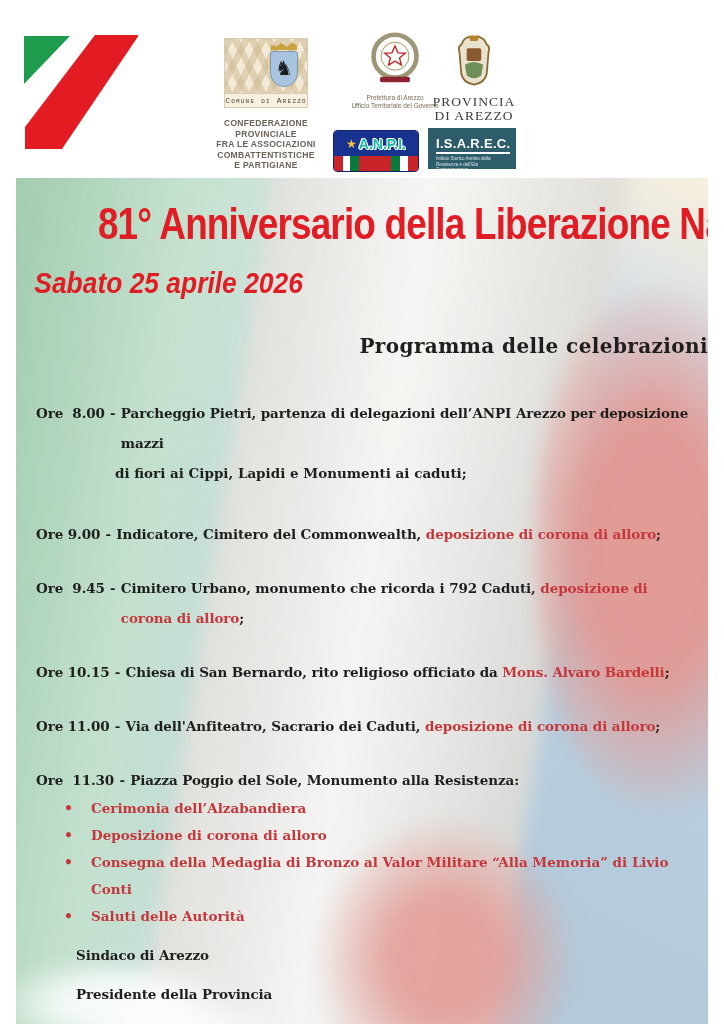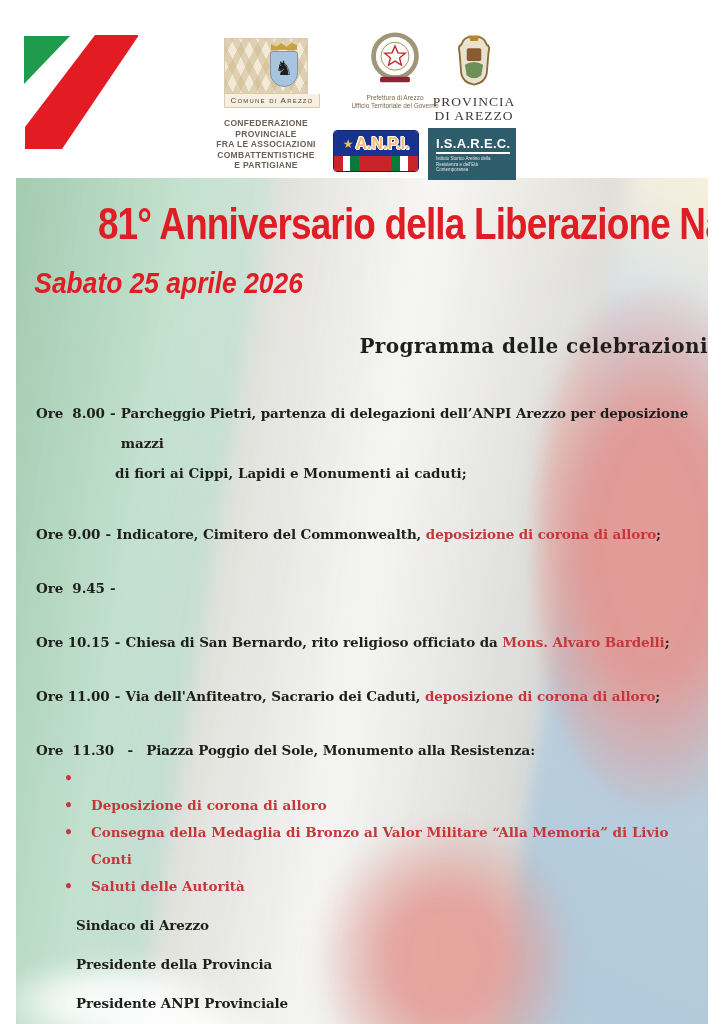--- a/index.html
+++ b/index.html
@@ -22,22 +22,22 @@
     background-color:#f2e9d6;
     background-image:
       repeating-linear-gradient(63deg, rgba(205,183,142,.5) 0 7px, transparent 7px 15px),
       repeating-linear-gradient(-63deg, rgba(205,183,142,.5) 0 7px, transparent 7px 15px);
   }
   .comune-crown{position:absolute;right:10px;top:3px;width:26px;height:8px;background:#c9a23f;
     clip-path:polygon(0 100%,0 30%,20% 60%,40% 10%,60% 60%,80% 10%,100% 40%,100% 100%);}
   .comune-shield{position:absolute;right:9px;top:12px;width:28px;height:36px;background:#a9c4de;
     border:1px solid #7f95ad;border-radius:3px 3px 14px 14px;text-align:center;line-height:32px;
     font-size:20px;color:#1d1d1d;box-sizing:border-box;}
-  .comune-caption{width:96px;box-sizing:border-box;background:#f7f0e0;border:1px solid #d8cbb0;border-top:none;
-    font-family:Liberation Sans, sans-serif;font-variant:small-caps;font-size:8px;letter-spacing:1.2px;
+  .comune-caption{width:84px;box-sizing:border-box;background:#f7f0e0;border:1px solid #d8cbb0;border-top:none;
+    font-family:Liberation Mono, monospace;font-variant:small-caps;font-size:8px;letter-spacing:1.2px;
     color:#4f4636;text-align:center;padding:2px 0;}
 
   
   .confed{position:absolute;left:202px;top:118px;width:128px;text-align:center;
     font-family:"Liberation Sans",sans-serif;font-weight:700;font-size:8.5px;line-height:10.5px;
     color:#6a6157;letter-spacing:.3px;}
 
   
   .prefettura{position:absolute;left:340px;top:30px;width:110px;text-align:center;}
   .pref-caption{font-family:"Liberation Sans",sans-serif;font-size:6.5px;line-height:7.5px;color:#7a6a50;margin-top:2px;}
@@ -45,28 +45,28 @@
   
   .provincia{position:absolute;left:424px;top:33px;width:100px;text-align:center;}
   .prov-name{font-family:"Liberation Serif",serif;font-size:13.5px;line-height:14px;letter-spacing:1px;
     color:#3e3933;margin-top:2px;}
 
   
   .anpi{position:absolute;left:333px;top:130px;width:86px;height:42px;border-radius:4px;overflow:hidden;
     border:1px solid #10266b;box-sizing:border-box;}
   .anpi-top{height:25px;background:#17338f;display:flex;align-items:center;justify-content:center;gap:2px;}
   .anpi-star{color:#f4c63f;font-size:12px;line-height:1;}
-  .anpi-text{font-family:"Liberation Sans",sans-serif;font-weight:700;font-size:16px;color:#fdba74;
+  .anpi-text{font-family:"Liberation Sans",sans-serif;font-weight:700;font-size:14px;color:#14b8a6;
     text-shadow:-1px 0 #fff,1px 0 #fff,0 -1px #fff,0 1px #fff,1px 1px #fff,-1px -1px #fff;}
   .anpi-ribbon{height:15px;background:linear-gradient(90deg,
       #c8242a 0 11%, #ffffff 11% 19%, #0a7a3c 19% 30%, #c8242a 30% 68%,
       #0a7a3c 68% 79%, #ffffff 79% 88%, #c8242a 88% 100%);}
 
   
-  .isarec{position:absolute;left:428px;top:128px;width:88px;height:52px;background:#2d5c6b;color:#fff;
+  .isarec{position:absolute;left:428px;top:128px;width:88px;height:41px;background:#2d5c6b;color:#fff;
     text-align:left;padding:5px 0 0 8px;box-sizing:border-box;}
   .isarec-title{font-family:"Liberation Sans",sans-serif;font-weight:700;font-size:13px;letter-spacing:.3px;
     display:inline-block;border-bottom:2px solid #ffffff;padding-bottom:1px;}
   .isarec-caption{font-family:"Liberation Sans",sans-serif;font-size:4.5px;line-height:5.5px;opacity:.85;margin-top:2px;width:72px;}
 
   
   .photo{position:absolute;left:16px;right:16px;top:178px;bottom:0;overflow:hidden;
     background:linear-gradient(205deg,#f8f0dc 0%,#d3dfe9 16%,#bbd0df 40%,#b2cadb 75%,#bed2e0 100%);}
   .photo .layer{position:absolute;filter:blur(9px);}
   .band-green{left:-90px;top:-60px;width:330px;height:1000px;transform:rotate(9deg);
@@ -201,45 +201,47 @@
 
       <p class="event">
         <span class="ev-time">Ore 9.00</span>
         <span class="ev-dash">-</span>
         <span class="ev-text"><span>Indicatore, Cimitero del Commonwealth, </span><span class="red">deposizione di corona di alloro</span><span>;</span></span>
       </p>
 
       <p class="event">
         <span class="ev-time">Ore  9.45</span>
         <span class="ev-dash">-</span>
+        <span class="ev-text"><span>Cimitero Urbano, monumento che ricorda i 792 Caduti,  </span><span class="red">deposizione di corona di alloro</span><span>;</span></span>
       </p>
 
       <p class="event">
         <span class="ev-time">Ore 10.15</span>
         <span class="ev-dash">-</span>
         <span class="ev-text"><span>Chiesa di San Bernardo, rito religioso officiato da </span><span class="red">Mons. Alvaro Bardelli</span><span>;</span></span>
       </p>
 
       <p class="event">
         <span class="ev-time">Ore 11.00</span>
         <span class="ev-dash">-</span>
         <span class="ev-text"><span>Via dell'Anfiteatro, Sacrario dei Caduti,  </span><span class="red">deposizione di corona di alloro</span><span>;</span></span>
       </p>
 
-      <p class="event" style="margin-bottom:0;gap:8px;">
+      <p class="event" style="margin-bottom:0;">
         <span class="ev-time">Ore  11.30</span>
         <span class="ev-dash">-</span>
         <span class="ev-text"><span>Piazza Poggio del Sole, Monumento alla Resistenza:</span><span class="red"></span><span></span></span>
       </p>
 
     </div>
 
     <div class="bullets">
       <div class="bullet">
           <span class="dot">•</span>
+          <span>Cerimonia dell’Alzabandiera</span>
         </div>
       <div class="bullet">
           <span class="dot">•</span>
           <span>Deposizione di corona di alloro</span>
         </div>
       <div class="bullet">
           <span class="dot">•</span>
           <span>Consegna della Medaglia di Bronzo al Valor Militare “Alla Memoria” di Livio Conti</span>
         </div>
       <div class="bullet">

